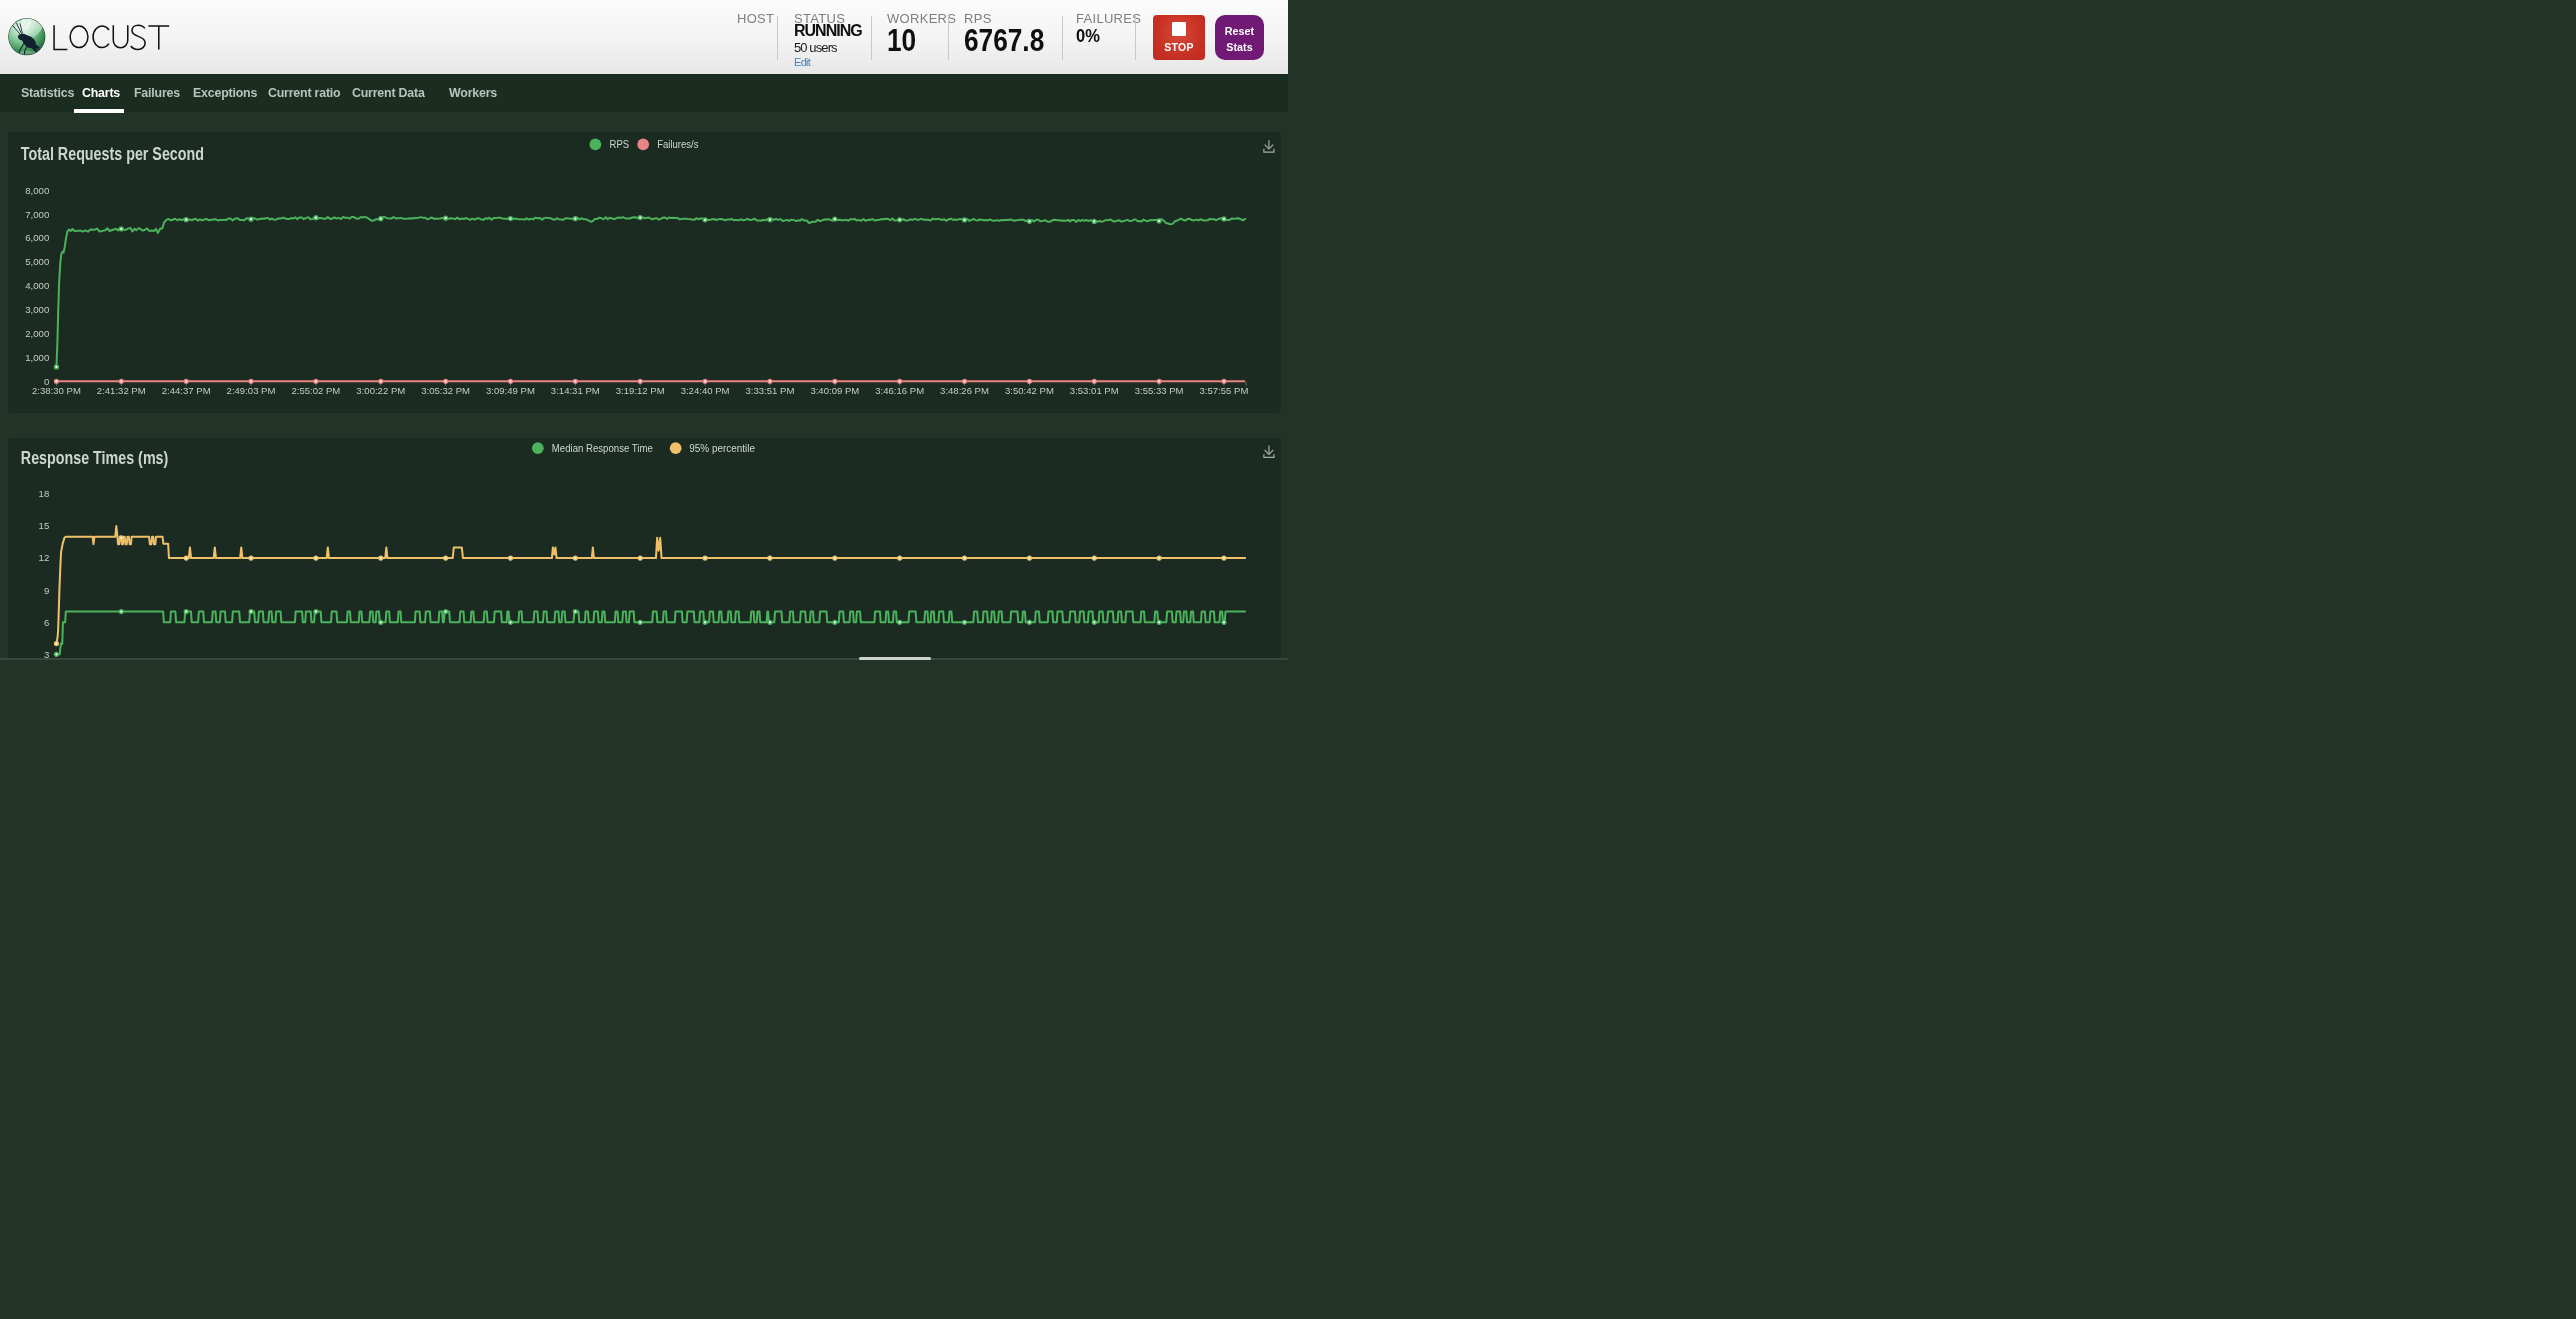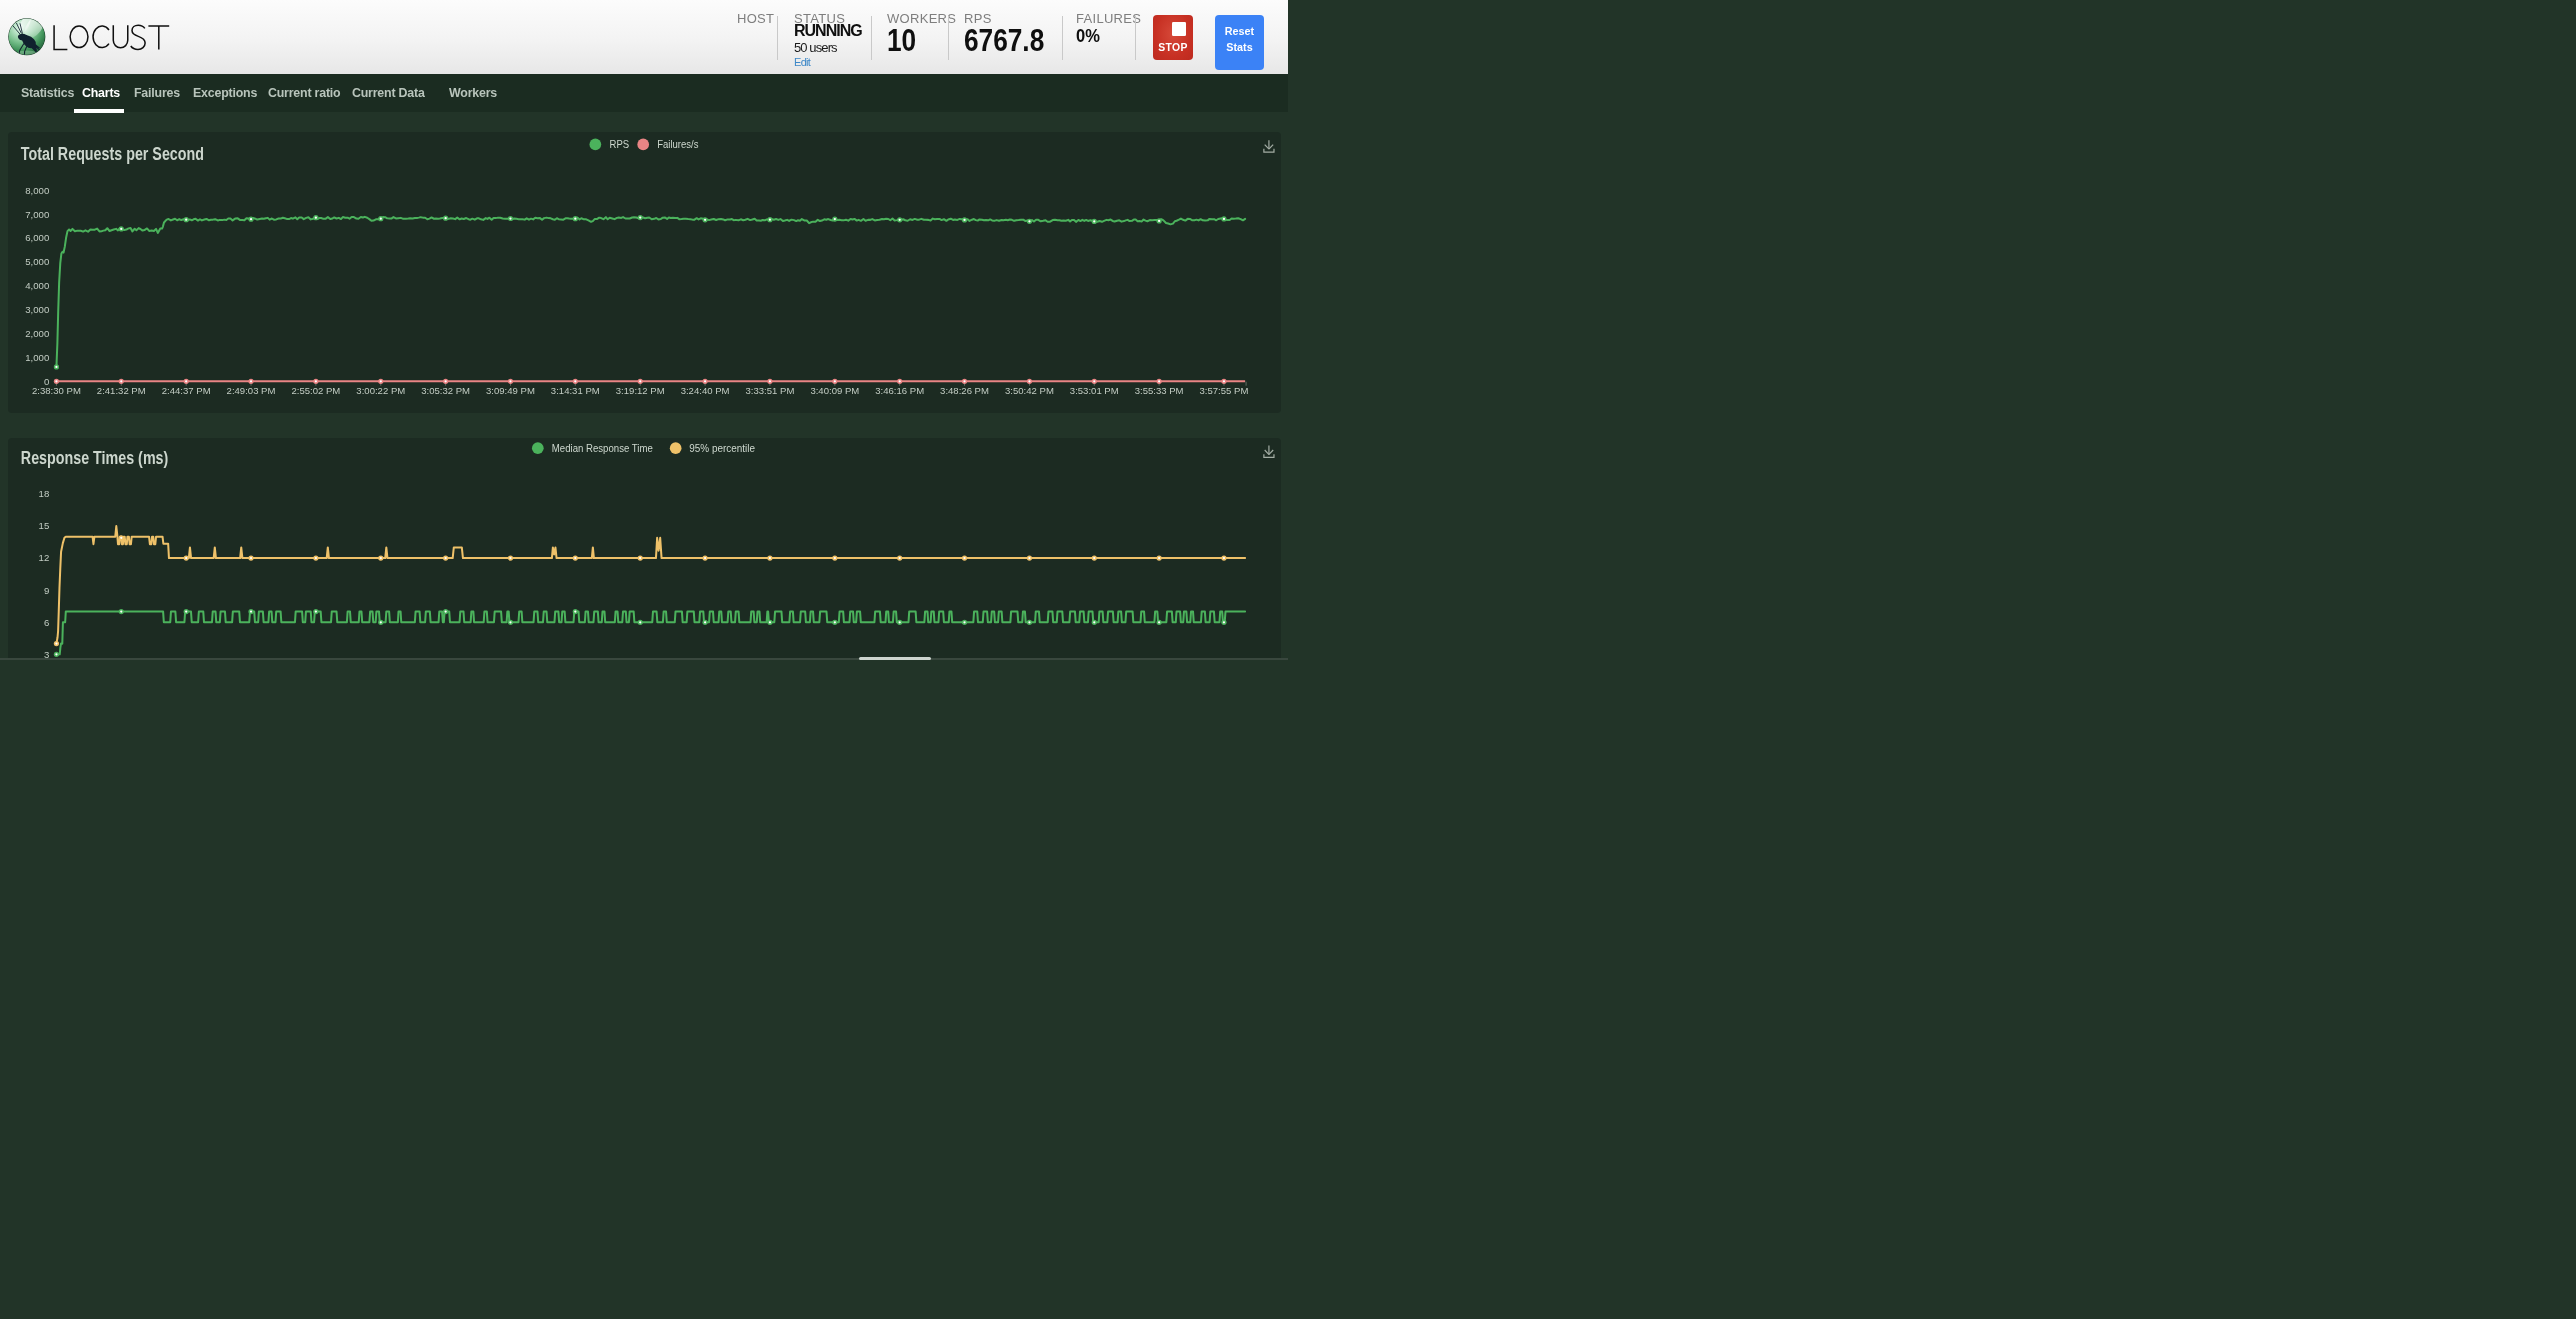--- a/index.html
+++ b/index.html
@@ -310,25 +310,25 @@
   <div class="sdiv" style="left:871px"></div>
   <div class="slabel" style="left:887px">WORKERS</div>
   <div class="bignum" style="left:887px">10</div>
   <div class="sdiv" style="left:948px"></div>
   <div class="slabel" style="left:964px">RPS</div>
   <div class="bignum" style="left:964px">6767.8</div>
   <div class="sdiv" style="left:1062px"></div>
   <div class="slabel" style="left:1076px">FAILURES</div>
   <div class="bignum" style="left:1076px;top:26px;font-size:19px;line-height:19px;transform:scaleX(0.87)">0%</div>
   <div class="sdiv" style="left:1135px"></div>
-  <div style="position:absolute;left:1153px;top:15px;width:40px;height:45px;border-radius:4px;background:radial-gradient(ellipse at 50% 42%,#d64939 0%,#c73023 62%,#bd2a1f 100%)">
+  <div style="position:absolute;left:1153px;top:15px;width:52px;height:45px;border-radius:4px;background:radial-gradient(ellipse at 50% 42%,#d64939 0%,#c73023 62%,#bd2a1f 100%)">
     <div style="position:absolute;left:19px;top:7px;width:13.6px;height:13.6px;background:#fff;border-radius:1.2px"></div>
     <div style="position:absolute;left:0;top:27px;width:100%;text-align:center;font-size:10.4px;font-weight:bold;color:#fff;letter-spacing:0.4px">STOP</div>
   </div>
-  <div style="position:absolute;left:1215px;top:15px;width:49px;height:55px;border-radius:4px;background:#3b82f6">
+  <div style="position:absolute;left:1215px;top:15px;width:49px;height:45px;border-radius:10px;background:#701a75">
     <div style="position:absolute;left:0;top:9.2px;width:100%;text-align:center;font-size:10.8px;font-weight:bold;color:#fff;line-height:15.5px">Reset<br>Stats</div>
   </div>
   <div id="nav"></div>
   <div class="nv" style="left:21px">Statistics</div>
   <div class="nv" style="left:82px;color:#fff">Charts</div>
   <div class="nv" style="left:134px">Failures</div>
   <div class="nv" style="left:193px">Exceptions</div>
   <div class="nv" style="left:268px">Current ratio</div>
   <div class="nv" style="left:352px">Current Data</div>
   <div class="nv" style="left:449px">Workers</div>

